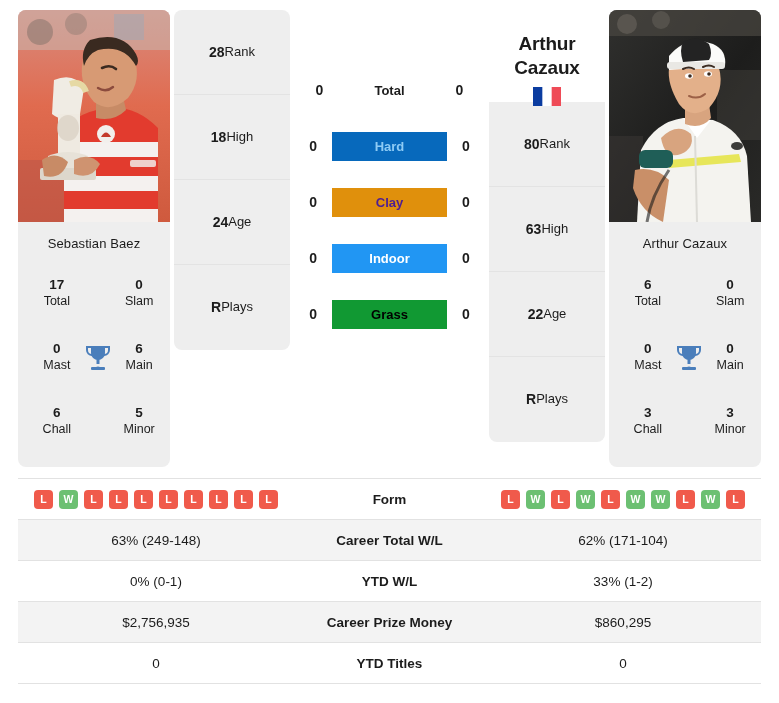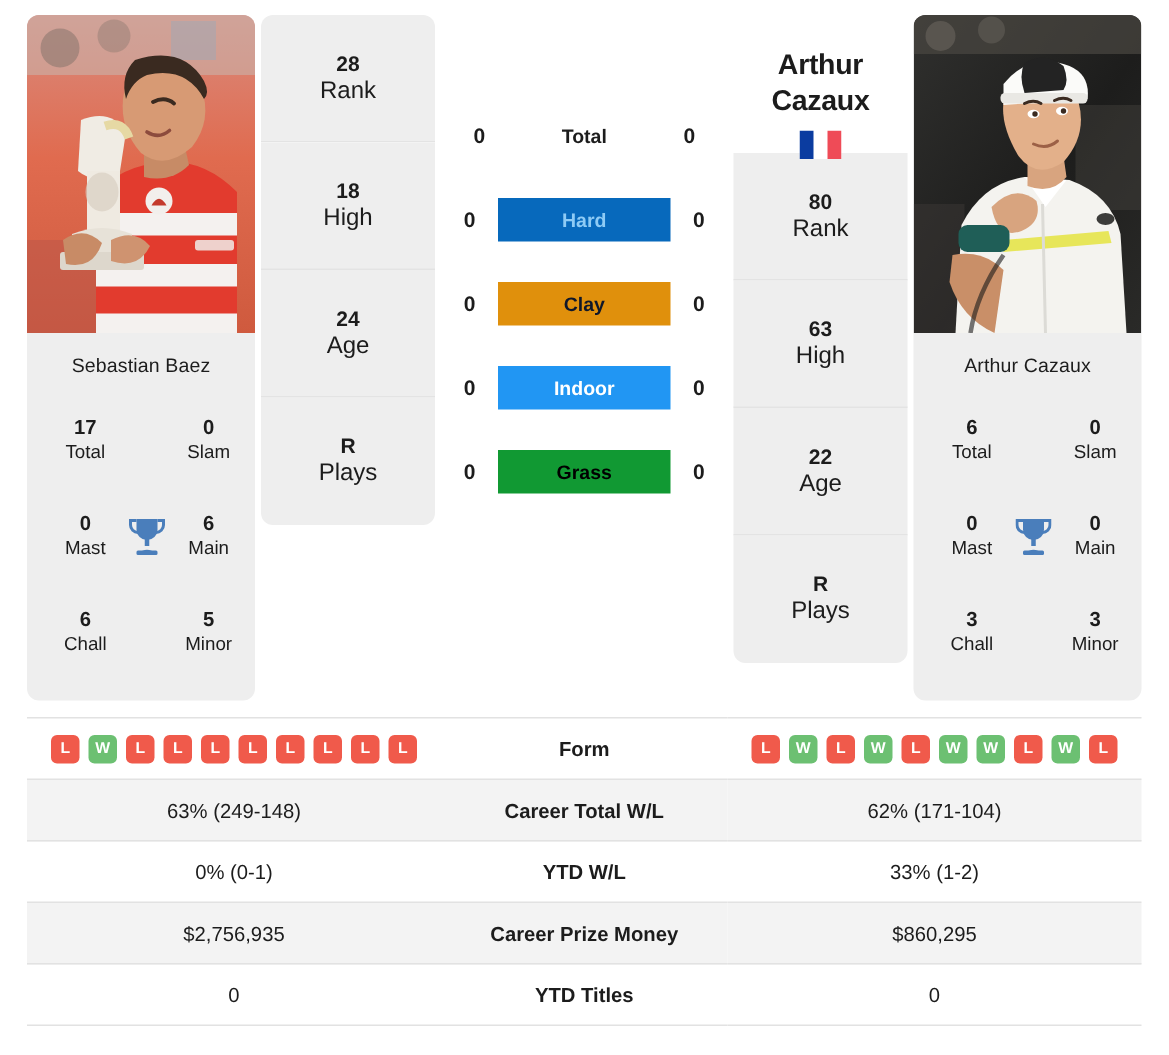--- a/index.html
+++ b/index.html
@@ -87,30 +87,30 @@
     flex: 0 0 116px;
     margin: 0 4px;
     padding-top: 118px;
   }
   .stat-col.right { padding-top: 118px; }
 
   .stat-box {
     background: #eeeeee;
     height: 85px;
     display: flex;
-    flex-direction: column;
+    flex-direction: row;
     align-items: center;
     justify-content: center;
     line-height: 1.3;
     border-bottom: 1px solid #e3e3e3;
   }
   .stat-box:first-child { border-radius: 8px 8px 0 0; }
   .stat-box:last-child  { border-radius: 0 0 8px 8px; border-bottom: none; }
   .stat-box .v { font-size: 14px; font-weight: bold; }
-  .stat-box .k { font-size: 16px; font-weight: normal; text-align: right; }
+  .stat-box .k { font-size: 13px; font-weight: normal; text-align: right; }
 
   
   .head-name {
     text-align: center;
     font-size: 19px;
     font-weight: bold;
     line-height: 1.28;
     letter-spacing: -.2px;
     padding-top: 22px;
     height: 92px;
@@ -321,21 +321,21 @@
         <div class="surface-label">Total</div>
         <div class="score">0</div>
       </div>
       <div class="surface-row">
         <div class="score">0</div>
         <div class="surface-badge" style="background: rgb(7, 105, 188); color: rgb(142, 203, 245);">Hard</div>
         <div class="score">0</div>
       </div>
       <div class="surface-row">
         <div class="score">0</div>
-        <div class="surface-badge" style="background: rgb(224, 144, 12); color: #0f172a;">Clay</div>
+        <div class="surface-badge" style="background: rgb(224, 144, 12); color: #4c1d95;">Clay</div>
         <div class="score">0</div>
       </div>
       <div class="surface-row">
         <div class="score">0</div>
         <div class="surface-badge" style="background: rgb(33, 150, 243); color: rgb(255, 255, 255);">Indoor</div>
         <div class="score">0</div>
       </div>
       <div class="surface-row">
         <div class="score">0</div>
         <div class="surface-badge" style="background: rgb(17, 153, 51); color: #000000;">Grass</div>

